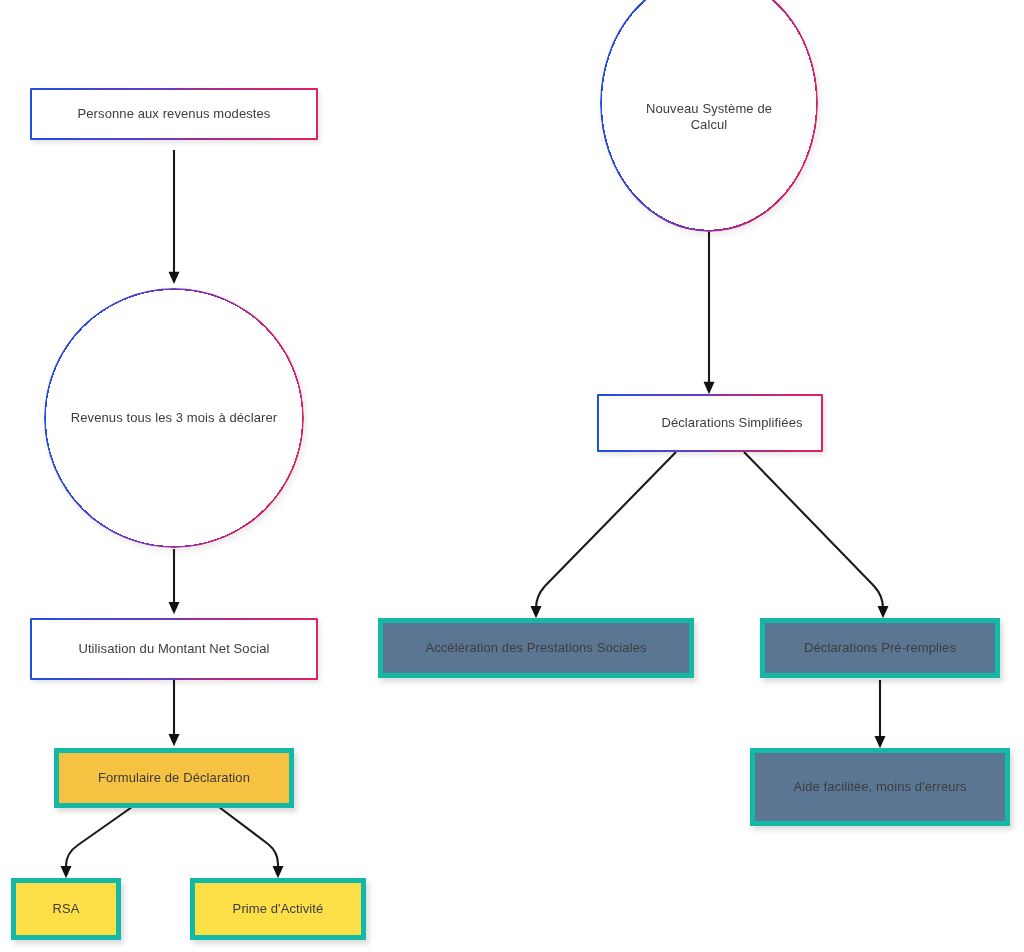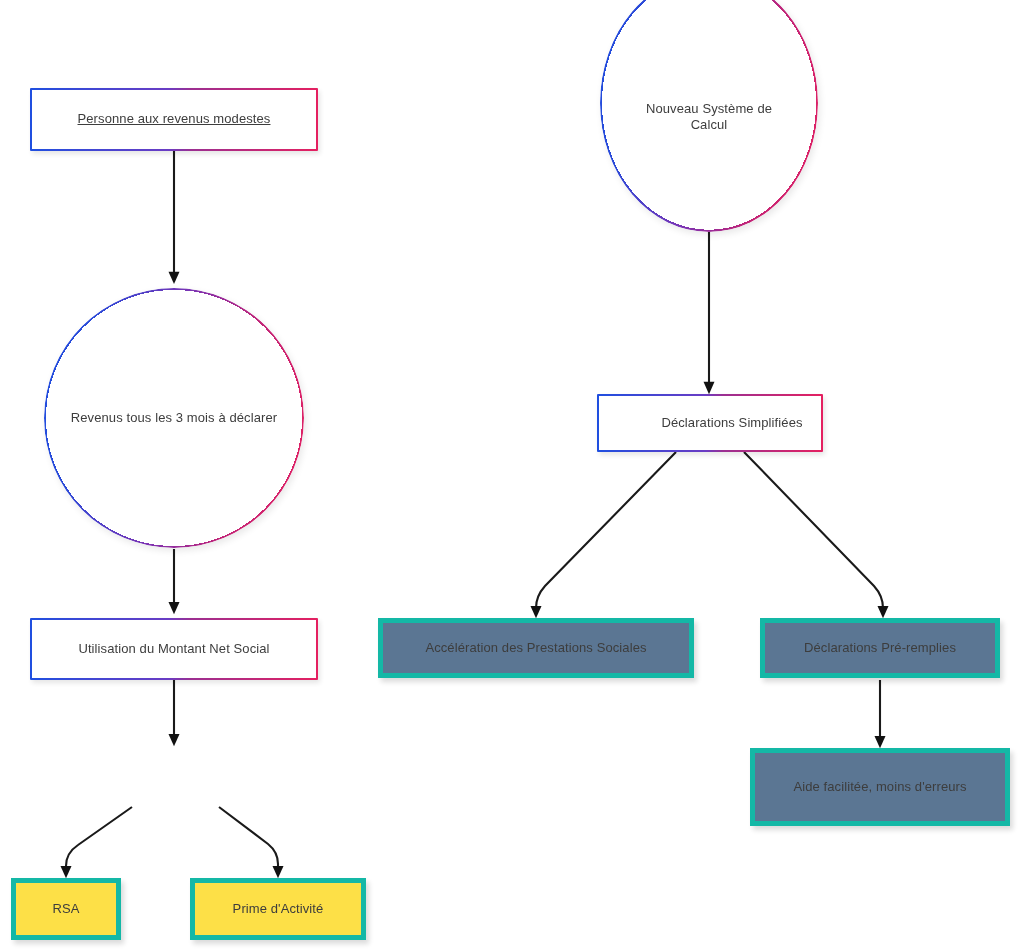--- a/index.html
+++ b/index.html
@@ -108,33 +108,36 @@
       <path d="M 709 230 L 709 388"></path>
 
       <path d="M 676 452 L 545 586 Q 536 596 536 608 L 536 612"></path>
 
       <path d="M 744 452 L 874 586 Q 883 596 883 608 L 883 612"></path>
 
       <path d="M 880 680 L 880 742"></path>
     </g>
   </svg>
 
-  <div class="node node-grad-rect" style="left:30px; top:88px; width:288px; height:63px;text-decoration:underline;">
+  <div class="node node-grad-rect" style="left:30px; top:88px; width:288px; height:52px;">
     <span>Personne aux revenus modestes</span>
   </div>
 
   <div class="node node-grad-circle" style="left:44px; top:288px; width:260px; height:260px;">
     <span class="ring"></span>
     <span class="label">Revenus tous les 3 mois à déclarer</span>
   </div>
 
   <div class="node node-grad-rect" style="left:30px; top:618px; width:288px; height:62px;justify-content:center;">
     <span>Utilisation du Montant Net Social</span>
   </div>
 
+  <div class="node node-fill fill-amber" style="left:54px; top:748px; width:240px; height:60px;">
+    <span>Formulaire de Déclaration</span>
+  </div>
 
   <div class="node node-fill fill-green" style="left:11px; top:878px; width:110px; height:62px;">
     <span>RSA</span>
   </div>
 
   <div class="node node-fill fill-green" style="left:190px; top:878px; width:176px; height:62px;">
     <span>Prime d'Activité</span>
   </div>
 
   <div class="node node-grad-circle" style="left:600px; top:-26px; width:218px; height:258px;">

